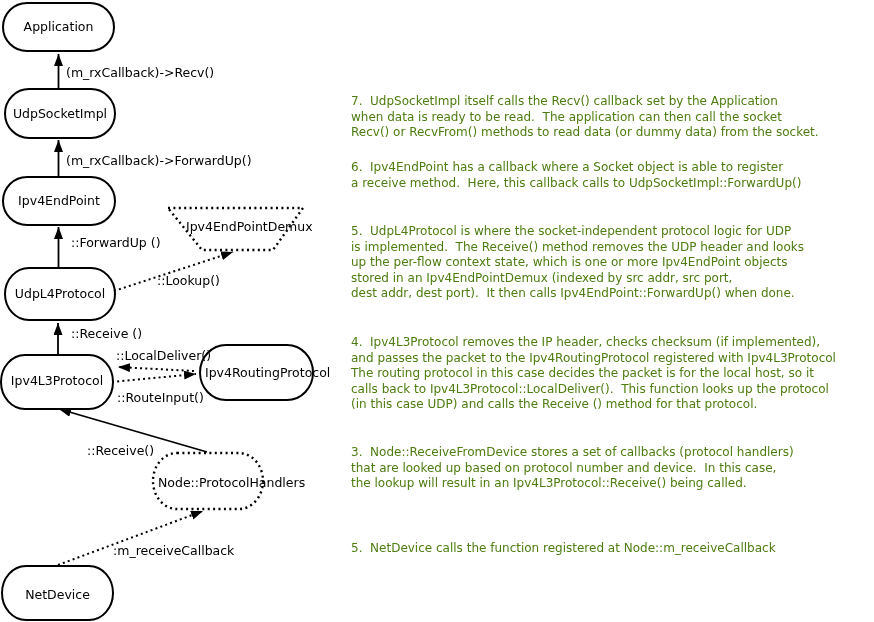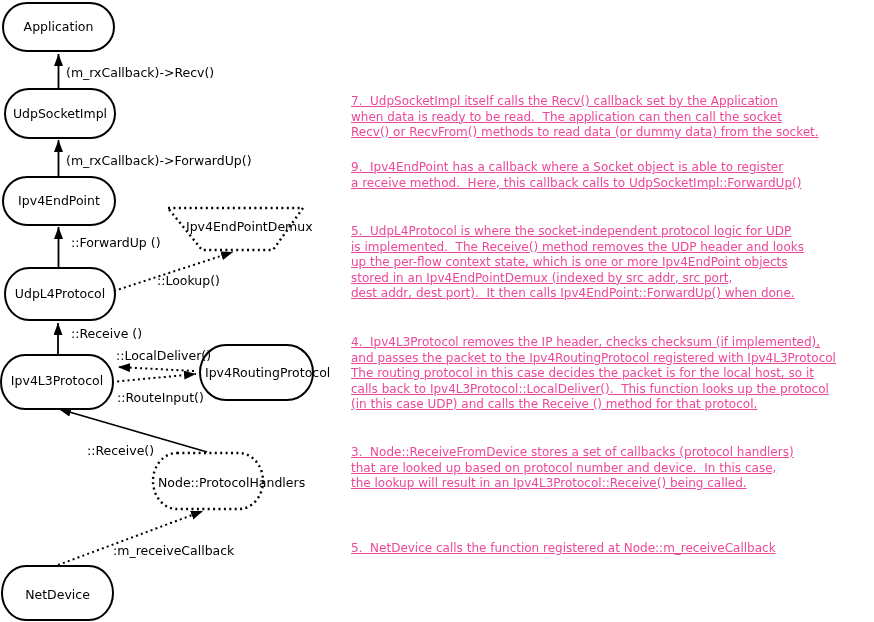--- a/index.html
+++ b/index.html
@@ -3,21 +3,21 @@
 <meta charset="utf-8">
 <style>
   html, body { margin: 0; padding: 0; background: #ffffff; }
   .canvas {
     position: relative;
     width: 874px;
     height: 622px;
     background: #ffffff;
     overflow: hidden;
     font-family: "DejaVu Sans", "Liberation Sans", sans-serif;
-    color: #ec4899;
+    color: #4d7c0f;
   }
   .svg-layer {
     position: absolute;
     left: 0; top: 0;
     width: 874px; height: 622px;
   }
   .svg-layer text {
     font-family: "DejaVu Sans", "Liberation Sans", sans-serif;
     font-size: 12.5px;
     fill: #000000;
@@ -29,21 +29,20 @@
     font-size: 12.5px;
     font-weight: bold;
     white-space: pre;
   }
   .step {
     position: absolute;
     left: 351px;
     font-size: 12px;
     line-height: 15.5px;
     white-space: pre;
-    text-decoration: underline;
   }
   .step-7 { top: 94px; }
   .step-6 { top: 160px; }
   .step-5 { top: 224px; }
   .step-4 { top: 335px; }
   .step-3 { top: 445px; }
   .step-2 { top: 507px; }
   .step-1 { top: 541px; }
 </style>
 </head>
@@ -97,21 +96,21 @@
     <text x="157" y="285">::Lookup()</text>
     <text x="116" y="360">::LocalDeliver()</text>
     <text x="117" y="402">::RouteInput()</text>
     <text x="87" y="455">::Receive()</text>
     <text x="113" y="555">:m_receiveCallback</text>
   </svg>
 
   <div class="step step-7">7.  UdpSocketImpl itself calls the Recv() callback set by the Application
 when data is ready to be read.  The application can then call the socket
 Recv() or RecvFrom() methods to read data (or dummy data) from the socket.</div>
-  <div class="step step-6">9.  Ipv4EndPoint has a callback where a Socket object is able to register
+  <div class="step step-6">6.  Ipv4EndPoint has a callback where a Socket object is able to register
 a receive method.  Here, this callback calls to UdpSocketImpl::ForwardUp()</div>
   <div class="step step-5">5.  UdpL4Protocol is where the socket-independent protocol logic for UDP
 is implemented.  The Receive() method removes the UDP header and looks
 up the per-flow context state, which is one or more Ipv4EndPoint objects
 stored in an Ipv4EndPointDemux (indexed by src addr, src port,
 dest addr, dest port).  It then calls Ipv4EndPoint::ForwardUp() when done.</div>
   <div class="step step-4">4.  Ipv4L3Protocol removes the IP header, checks checksum (if implemented),
 and passes the packet to the Ipv4RoutingProtocol registered with Ipv4L3Protocol
 The routing protocol in this case decides the packet is for the local host, so it
 calls back to Ipv4L3Protocol::LocalDeliver().  This function looks up the protocol

